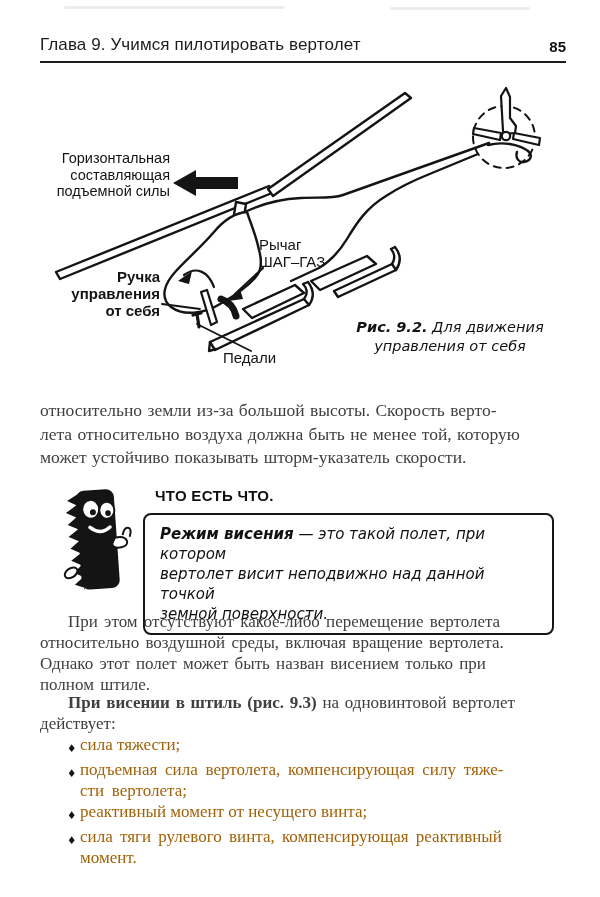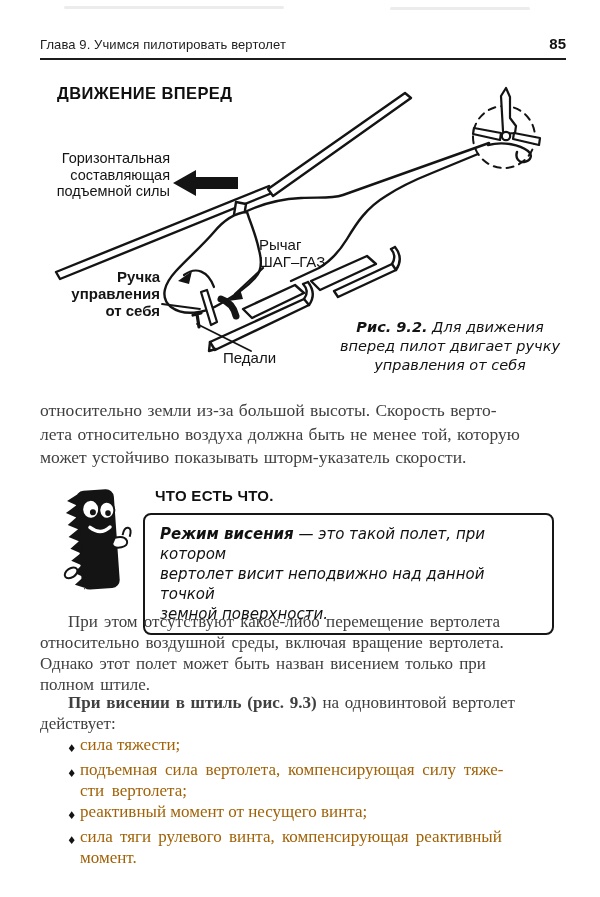--- a/index.html
+++ b/index.html
@@ -8,21 +8,21 @@
     font-family:"Liberation Serif",serif;color:#161616;overflow:hidden;
   }
   .smudge{position:absolute;background:#ececec;border-radius:2px;}
   
   .header{
     position:absolute;left:40px;top:35px;width:526px;
     display:flex;justify-content:space-between;align-items:flex-end;
     border-bottom:2px solid #1c1c1c;padding-bottom:6px;
     font-family:"Liberation Sans",sans-serif;
   }
-  .chapter{font-size:13px;color:#1d1d1d;letter-spacing:.1px;}
+  .chapter{font-size:17px;color:#1d1d1d;letter-spacing:.1px;}
   .pagenum{font-size:15px;font-weight:bold;color:#111;}
   
   .fig-heading{
     position:absolute;left:57px;top:84px;
     font-family:"Liberation Sans",sans-serif;font-weight:bold;
     font-size:16.5px;letter-spacing:.4px;color:#101010;
   }
   .diagram{position:absolute;left:0;top:60px;width:600px;height:340px;}
   .diag-label{
     position:absolute;font-family:"Liberation Sans",sans-serif;
@@ -75,21 +75,20 @@
 <div class="page">
 
   <div class="smudge" style="left:64px;top:6px;width:220px;height:3px;"></div>
   <div class="smudge" style="left:390px;top:7px;width:140px;height:3px;"></div>
 
   <header class="header">
     <span class="chapter">Глава 9. Учимся пилотировать вертолет</span>
     <span class="pagenum">85</span>
   </header>
 
-  <div class="fig-heading">ДВИЖЕНИЕ ВПЕРЕД</div>
 
   <svg class="diagram" viewBox="0 60 600 340" fill="none" stroke="#141414" stroke-width="2.4" stroke-linejoin="round" stroke-linecap="round">
 
     <polygon points="56,272 269,186 272,193 60,279" fill="#fff"></polygon>
 
     <polygon points="268,189 405,93 411,98 273,196" fill="#fff"></polygon>
 
     <polygon points="236,202 246,204 243,223 233,221" fill="#fff"></polygon>
 
     <path d="M247,211 C262,204 281,199 301,198 C319,197 331,199 343,195 L489,143"></path>
@@ -135,21 +134,20 @@
 подъемной силы</div>
   <div class="diag-label lbl-collective">Рычаг
 ШАГ–ГАЗ</div>
   <div class="diag-label lbl-stick">Ручка
 управления
 от себя</div>
   <div class="diag-label lbl-pedals">Педали</div>
 
   <div class="fig-caption">
     <div><span class="ref">Рис. 9.2.</span><span> Для движения</span></div>
-    <div>вперед пилот двигает ручку</div>
     <div>управления от себя</div>
   </div>
 
   <div class="para p1">относительно земли из-за большой высоты. Скорость верто-
 лета относительно воздуха должна быть не менее той, которую
 может устойчиво показывать шторм-указатель скорости.</div>
 
   <svg class="mascot" viewBox="0 0 86 114">
     <g transform="rotate(-4 43 57)">
       <rect x="25" y="5" width="38" height="99" rx="8" fill="#141414"></rect>

